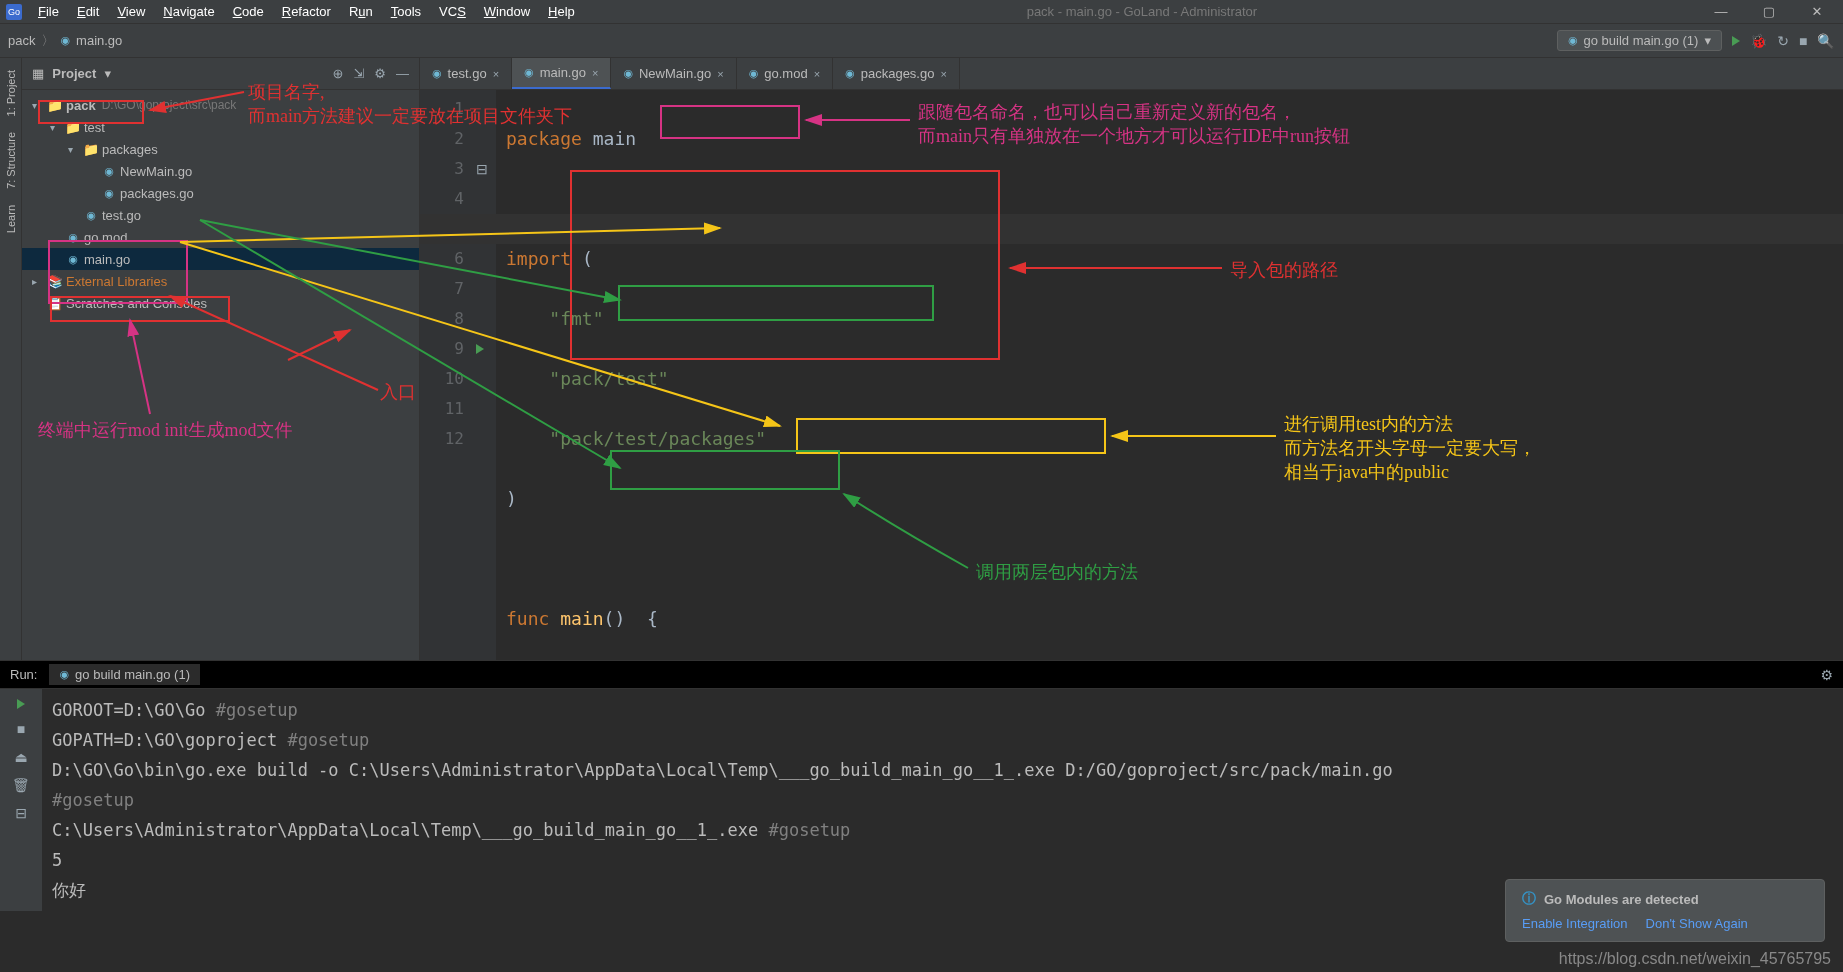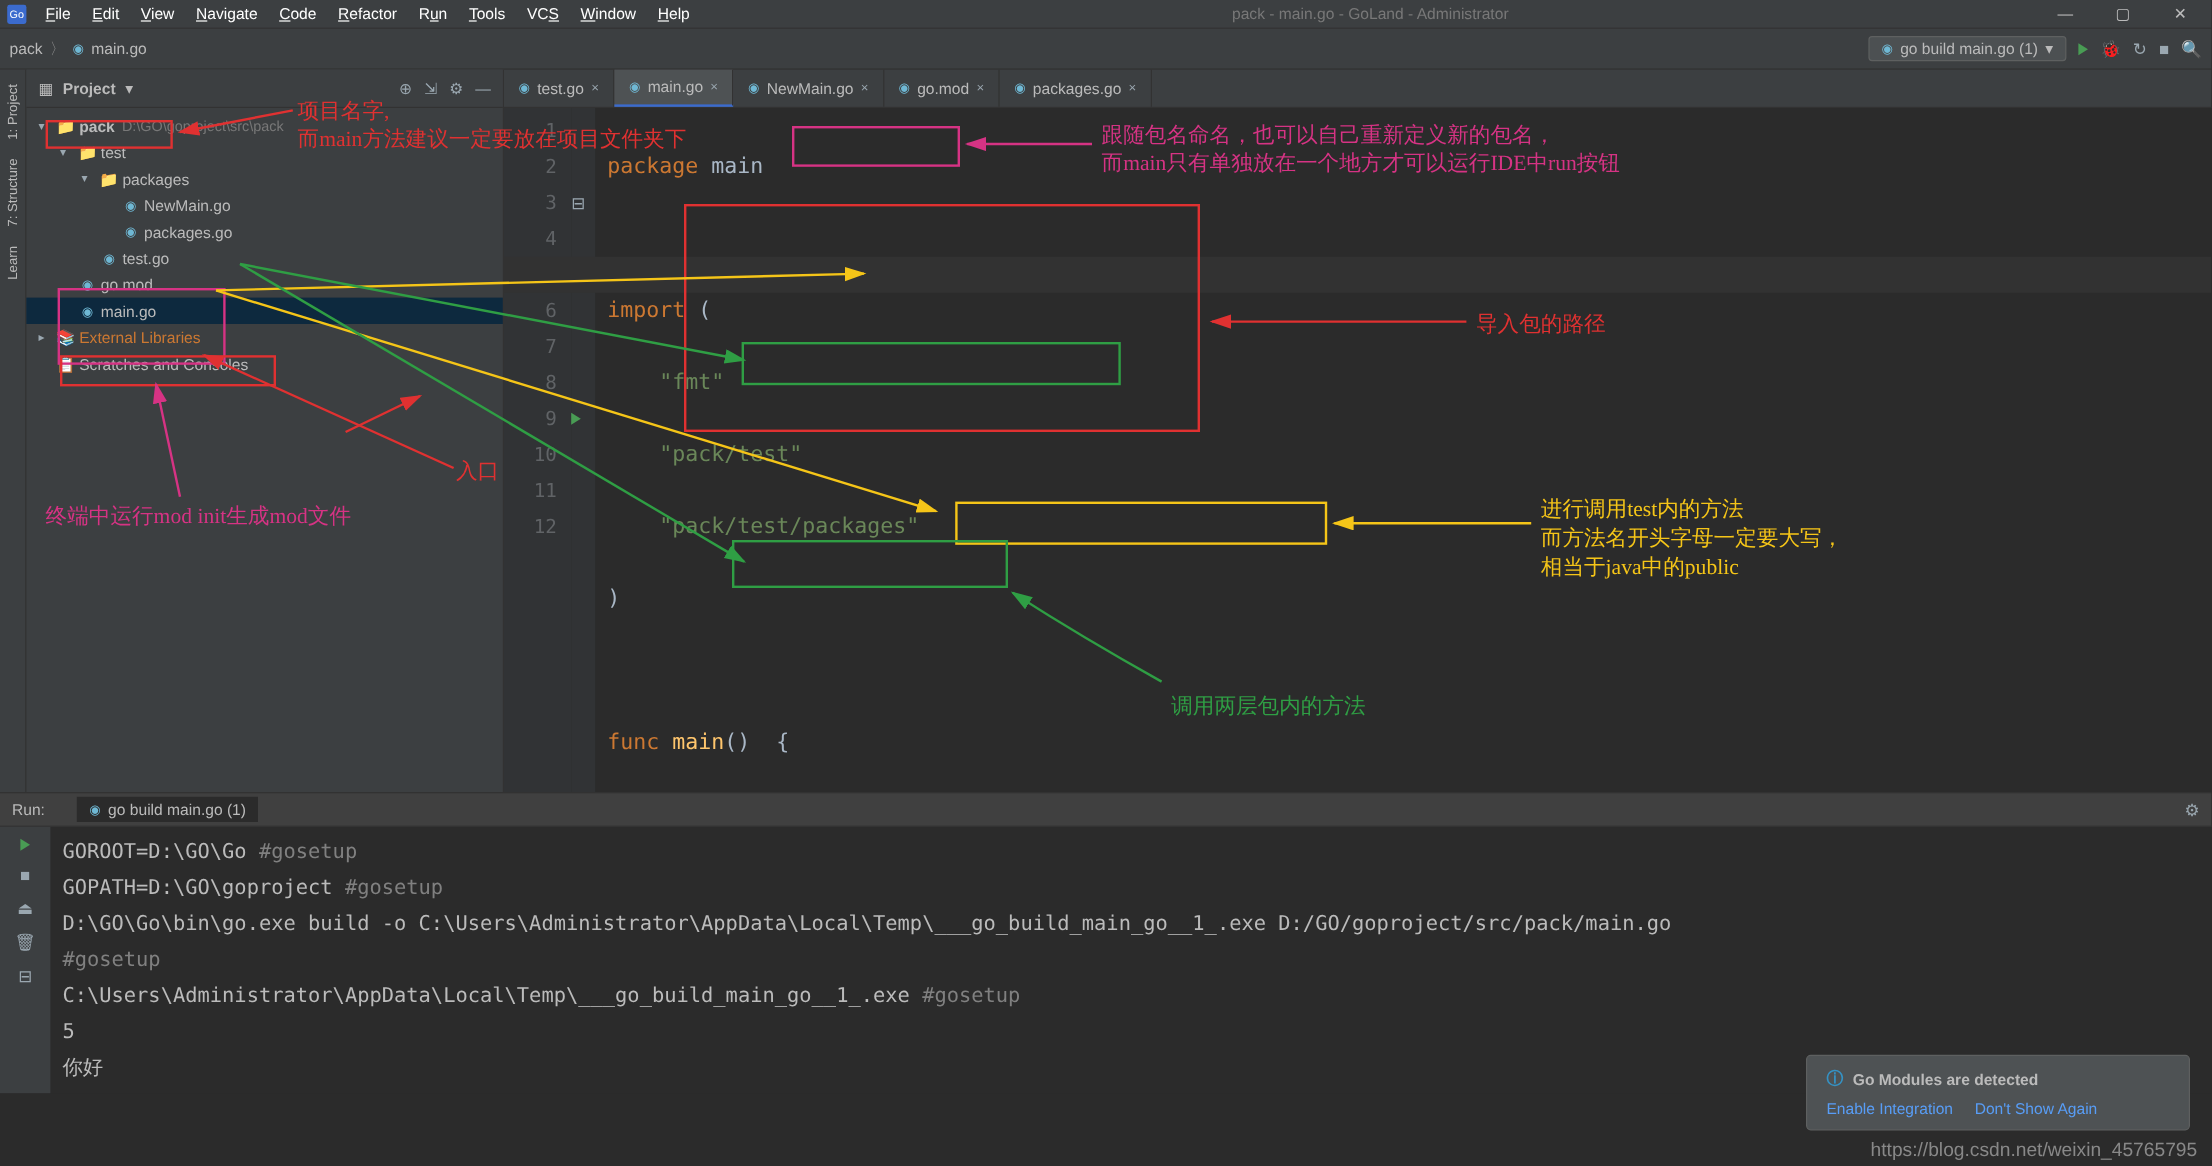--- a/index.html
+++ b/index.html
@@ -87,21 +87,21 @@
 .code {
   flex: 1; font-family: Consolas, monospace; font-size: 18px; line-height: 30px;
   padding: 4px 0 0 10px; color: #a9b7c6; white-space: pre; position: relative;
 }
 .kw { color: #cc7832; }
 .str { color: #6a8759; }
 .func { color: #ffc66d; }
 .ident { color: #a9b7c6; }
 .bottom-panel { background: #2b2b2b; border-top: 1px solid #323232; }
 .run-header {
-  height: 28px; background: #404040; display: flex; align-items: center; padding: 0 10px; gap: 27px;
+  height: 28px; background: #000000; display: flex; align-items: center; padding: 0 10px; gap: 12px;
   border-bottom: 1px solid #323232;
 }
 .run-tab { background: #2b2b2b; padding: 3px 10px; display: flex; align-items: center; gap: 6px; }
 .run-body { display: flex; }
 .run-side { width: 42px; background: #3c3f41; display: flex; flex-direction: column; align-items: center; gap: 12px; padding-top: 10px; }
 .run-out {
   flex: 1; font-family: Consolas, monospace; font-size: 17px; line-height: 30px;
   color: #bbbbbb; padding: 6px 10px;
 }
 .go-comment { color: #808080; }
@@ -364,21 +364,21 @@
 <div class="box green" style="left:610px; top:450px; width:230px; height:40px;"></div>
 
 <div class="anno red" style="left:248px; top:80px; white-space:pre;">项目名字,
 而main方法建议一定要放在项目文件夹下</div>
 <div class="anno magenta" style="left:918px; top:100px; white-space:pre;">跟随包名命名，也可以自己重新定义新的包名，
 而main只有单独放在一个地方才可以运行IDE中run按钮</div>
 <div class="anno red" style="left:1230px; top:258px;font-family:Liberation Serif, serif;">导入包的路径</div>
 <div class="anno yellow" style="left:1284px; top:412px; white-space:pre;">进行调用test内的方法
 而方法名开头字母一定要大写，
 相当于java中的public</div>
-<div class="anno green" style="left:976px; top:576px;">调用两层包内的方法</div>
+<div class="anno green" style="left:976px; top:560px;">调用两层包内的方法</div>
 <div class="anno magenta" style="left:38px; top:418px;">终端中运行mod init生成mod文件</div>
 <div class="anno red" style="left:380px; top:380px;">入口</div>
 
 <svg class="arrow" style="left:0;top:0;" width="1843" height="972">
   <defs>
     <marker id="ar-red" markerWidth="10" markerHeight="10" refX="8" refY="3" orient="auto">
         <path d="M0,0 L0,6 L9,3 z" fill="#e03131"></path>
       </marker>
     <marker id="ar-green" markerWidth="10" markerHeight="10" refX="8" refY="3" orient="auto">
         <path d="M0,0 L0,6 L9,3 z" fill="#2f9e44"></path>

